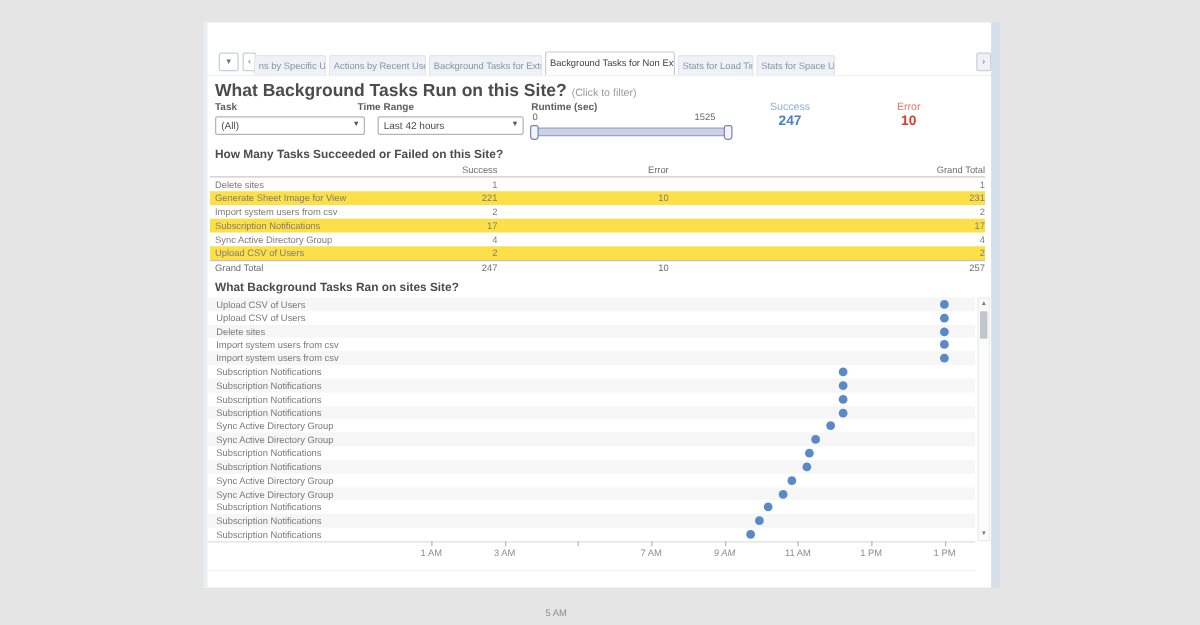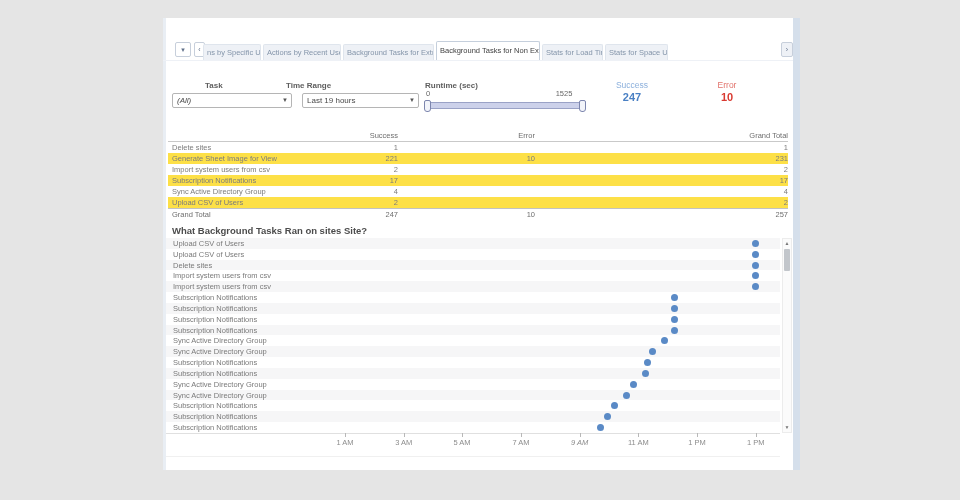--- a/index.html
+++ b/index.html
@@ -72,48 +72,52 @@
         <div class="tab" style="width: 58px;">ns by Specific User</div>
         <div class="tab" style="width: 78px;">Actions by Recent Users</div>
         <div class="tab" style="width: 91px;">Background Tasks for Extracts</div>
         <div class="tab active" style="width: 104px;">Background Tasks for Non Extracts</div>
         <div class="tab" style="width: 61px;">Stats for Load Times</div>
         <div class="tab" style="width: 63px;">Stats for Space Usage</div>
       </div>
     <div class="tbtn next"><span>›</span></div>
   </div>
 
-
-  <div class="flabel" style="left:9px;margin-left:33px;">Task</div>
-  <div class="select" style="left:9px;width:120px;font-style:italic;">
+  <div class="title">
+    <span>What Background Tasks Run on this Site?</span><span class="hint">(Click to filter)</span>
+  </div>
+
+  <div class="flabel" style="left:9px;">Task</div>
+  <div class="select" style="left:9px;width:120px;">
     <span>(All)</span>
     <span class="sel-arrow">▼</span>
   </div>
   <div class="flabel" style="left:123px;">Time Range</div>
   <div class="select" style="left:139px;width:117px;">
-    <span>Last 19 hours</span>
+    <span>Last 42 hours</span>
     <span class="sel-arrow">▼</span>
   </div>
   <div class="flabel" style="left:262px;">Runtime (sec)</div>
   <div class="rminmax" style="left:263px;">0</div>
   <div class="rminmax" style="left:381px;width:40px;text-align:center;">1525</div>
   <div class="rtrack">
     <div class="rhandle min"></div>
     <div class="rhandle max"></div>
   </div>
 
   <div class="kpi success">
     <div class="kl" style="color: rgb(140, 176, 220);">Success</div>
     <div class="kv" style="color: rgb(74, 128, 196);">247</div>
   </div>
   <div class="kpi error">
     <div class="kl" style="color: rgb(226, 115, 108);">Error</div>
     <div class="kv" style="color: rgb(217, 58, 49);">10</div>
   </div>
 
+  <div class="sec-title sec1">How Many Tasks Succeeded or Failed on this Site?</div>
   <div class="stable">
     <div class="thead">
       <div class="tcell c0"></div>
       <div class="tcell hc">Success</div>
       <div class="tcell hc">Error</div>
       <div class="tcell hc">Grand Total</div>
     </div>
     <div>
         <div class="trow">
           <div class="tcell c0">Delete sites</div>
@@ -243,21 +247,21 @@
     <div class="sb-btn sb-up"><span>▲</span></div>
     <div class="sb-thumb"></div>
     <div class="sb-btn sb-down"><span>▼</span></div>
   </div>
   <div class="axis">
       <div class="tick" style="left: 179.03px;"></div>
       <div class="tick-label" style="left: 159.03px;">1 AM</div>
       <div class="tick" style="left: 237.69px;"></div>
       <div class="tick-label" style="left: 217.69px;">3 AM</div>
       <div class="tick" style="left: 296.35px;"></div>
-      <div class="tick-label" style="left: 276px;">5 AM</div>
+      <div class="tick-label" style="left: 259px; margin-top: 48px;">5 AM</div>
       <div class="tick" style="left: 355.01px;"></div>
       <div class="tick-label" style="left: 335.01px;">7 AM</div>
       <div class="tick" style="left: 413.67px;"></div>
       <div class="tick-label" style="left: 393.67px; font-style: italic;">9 AM</div>
       <div class="tick" style="left: 472.33px;"></div>
       <div class="tick-label" style="left: 452.33px;">11 AM</div>
       <div class="tick" style="left: 530.99px;"></div>
       <div class="tick-label" style="left: 510.99px;">1 PM</div>
       <div class="tick" style="left: 589.65px;"></div>
       <div class="tick-label" style="left: 569.65px;">1 PM</div>

